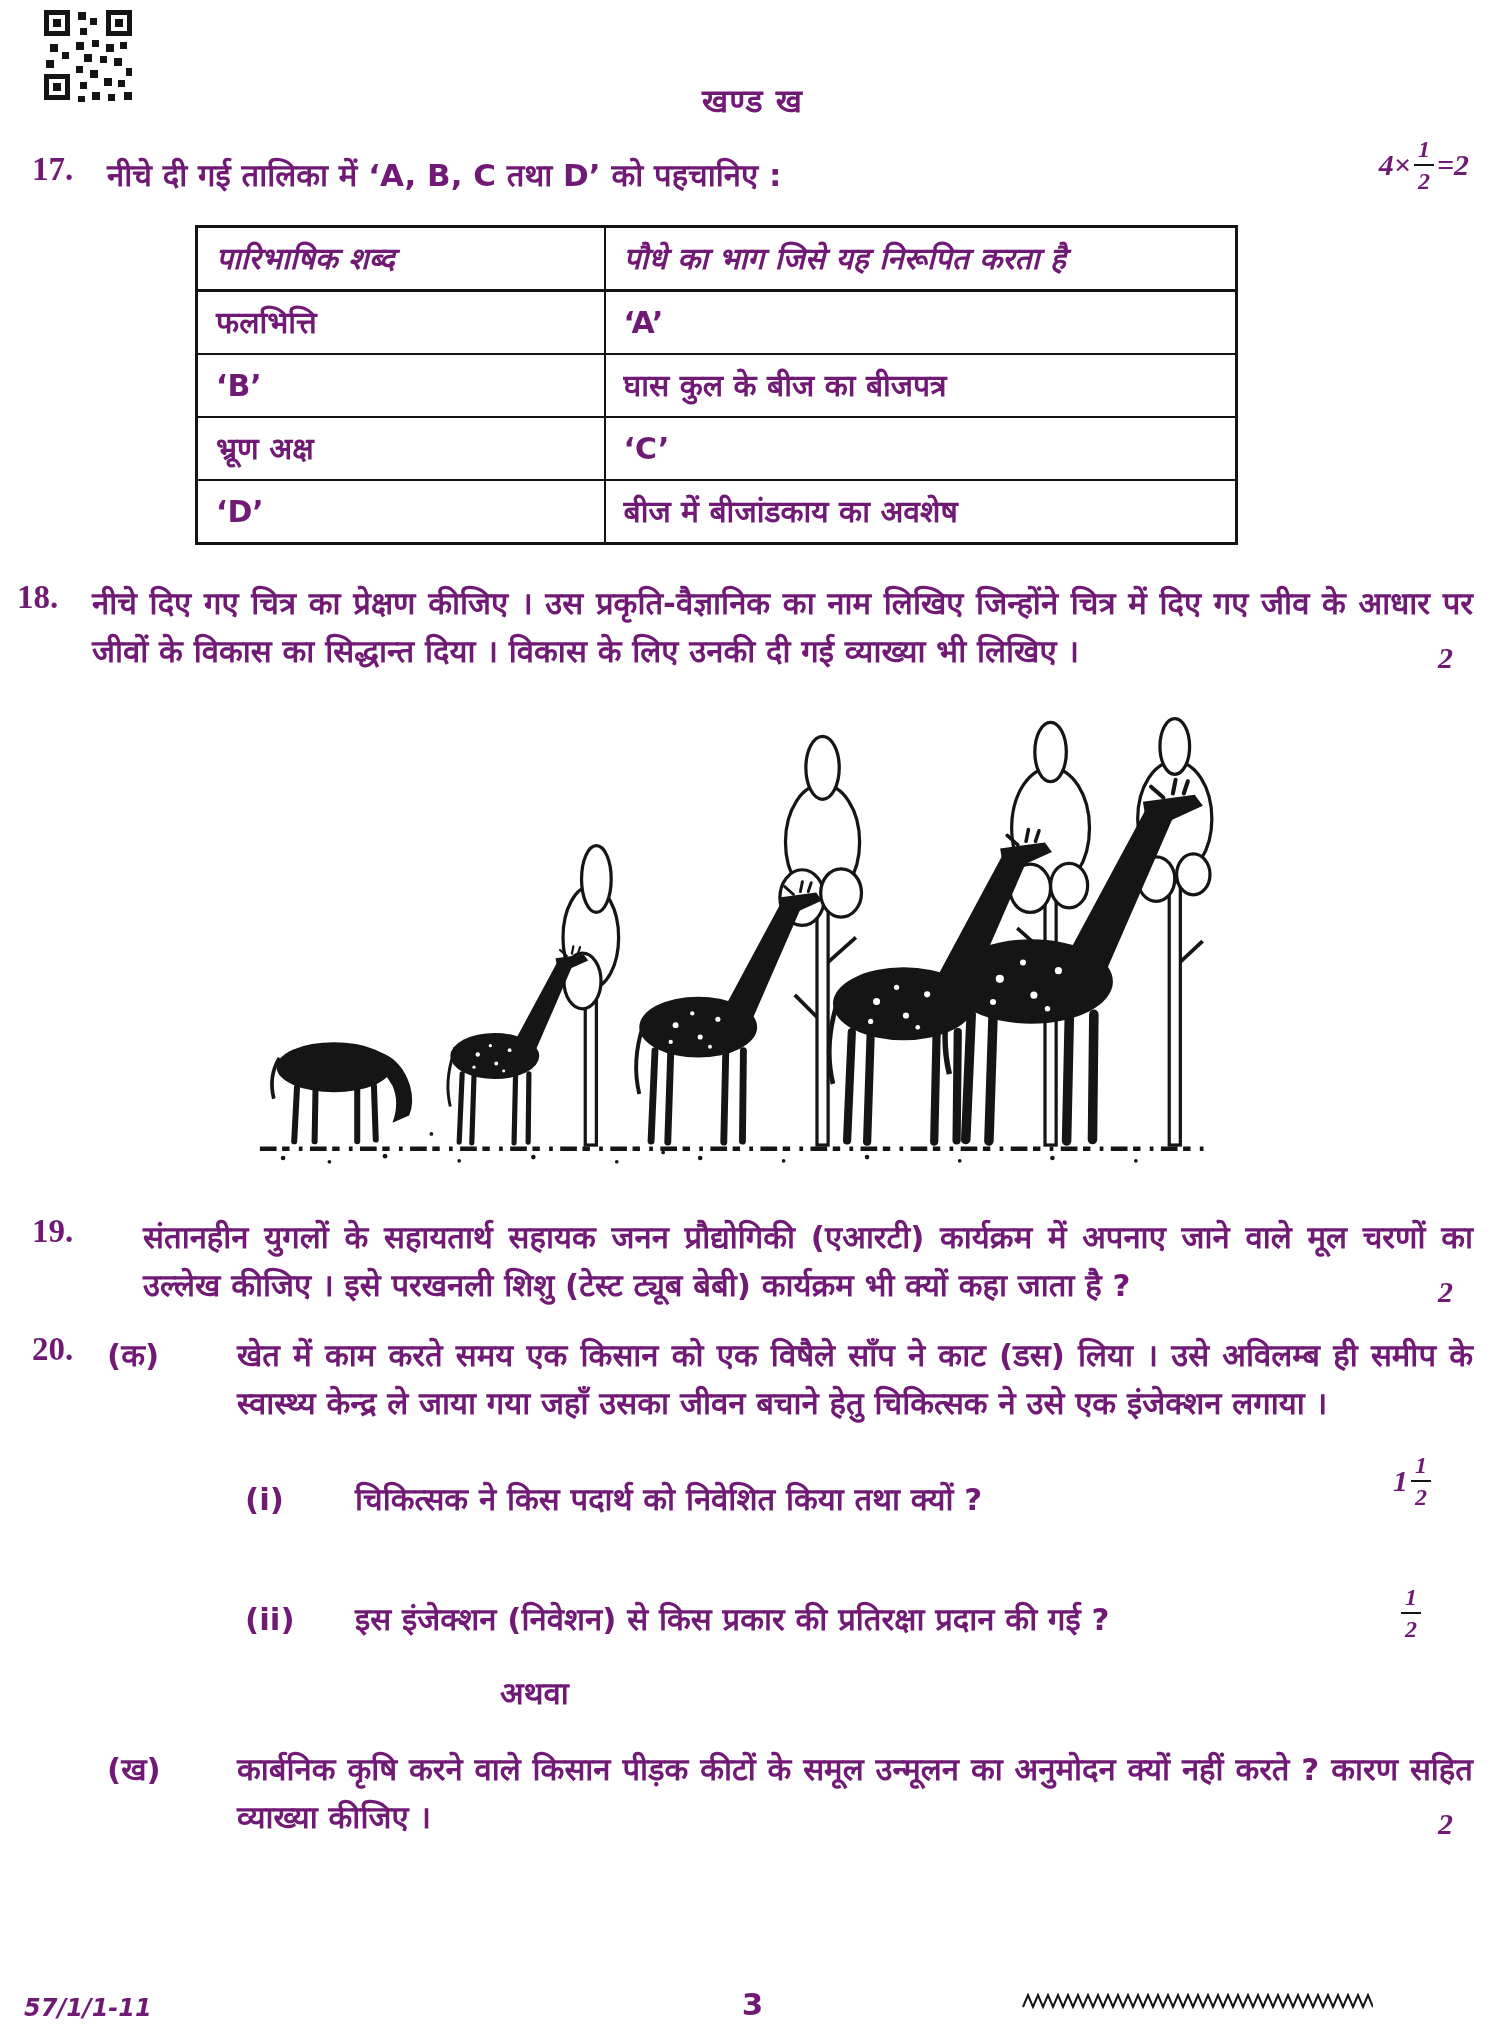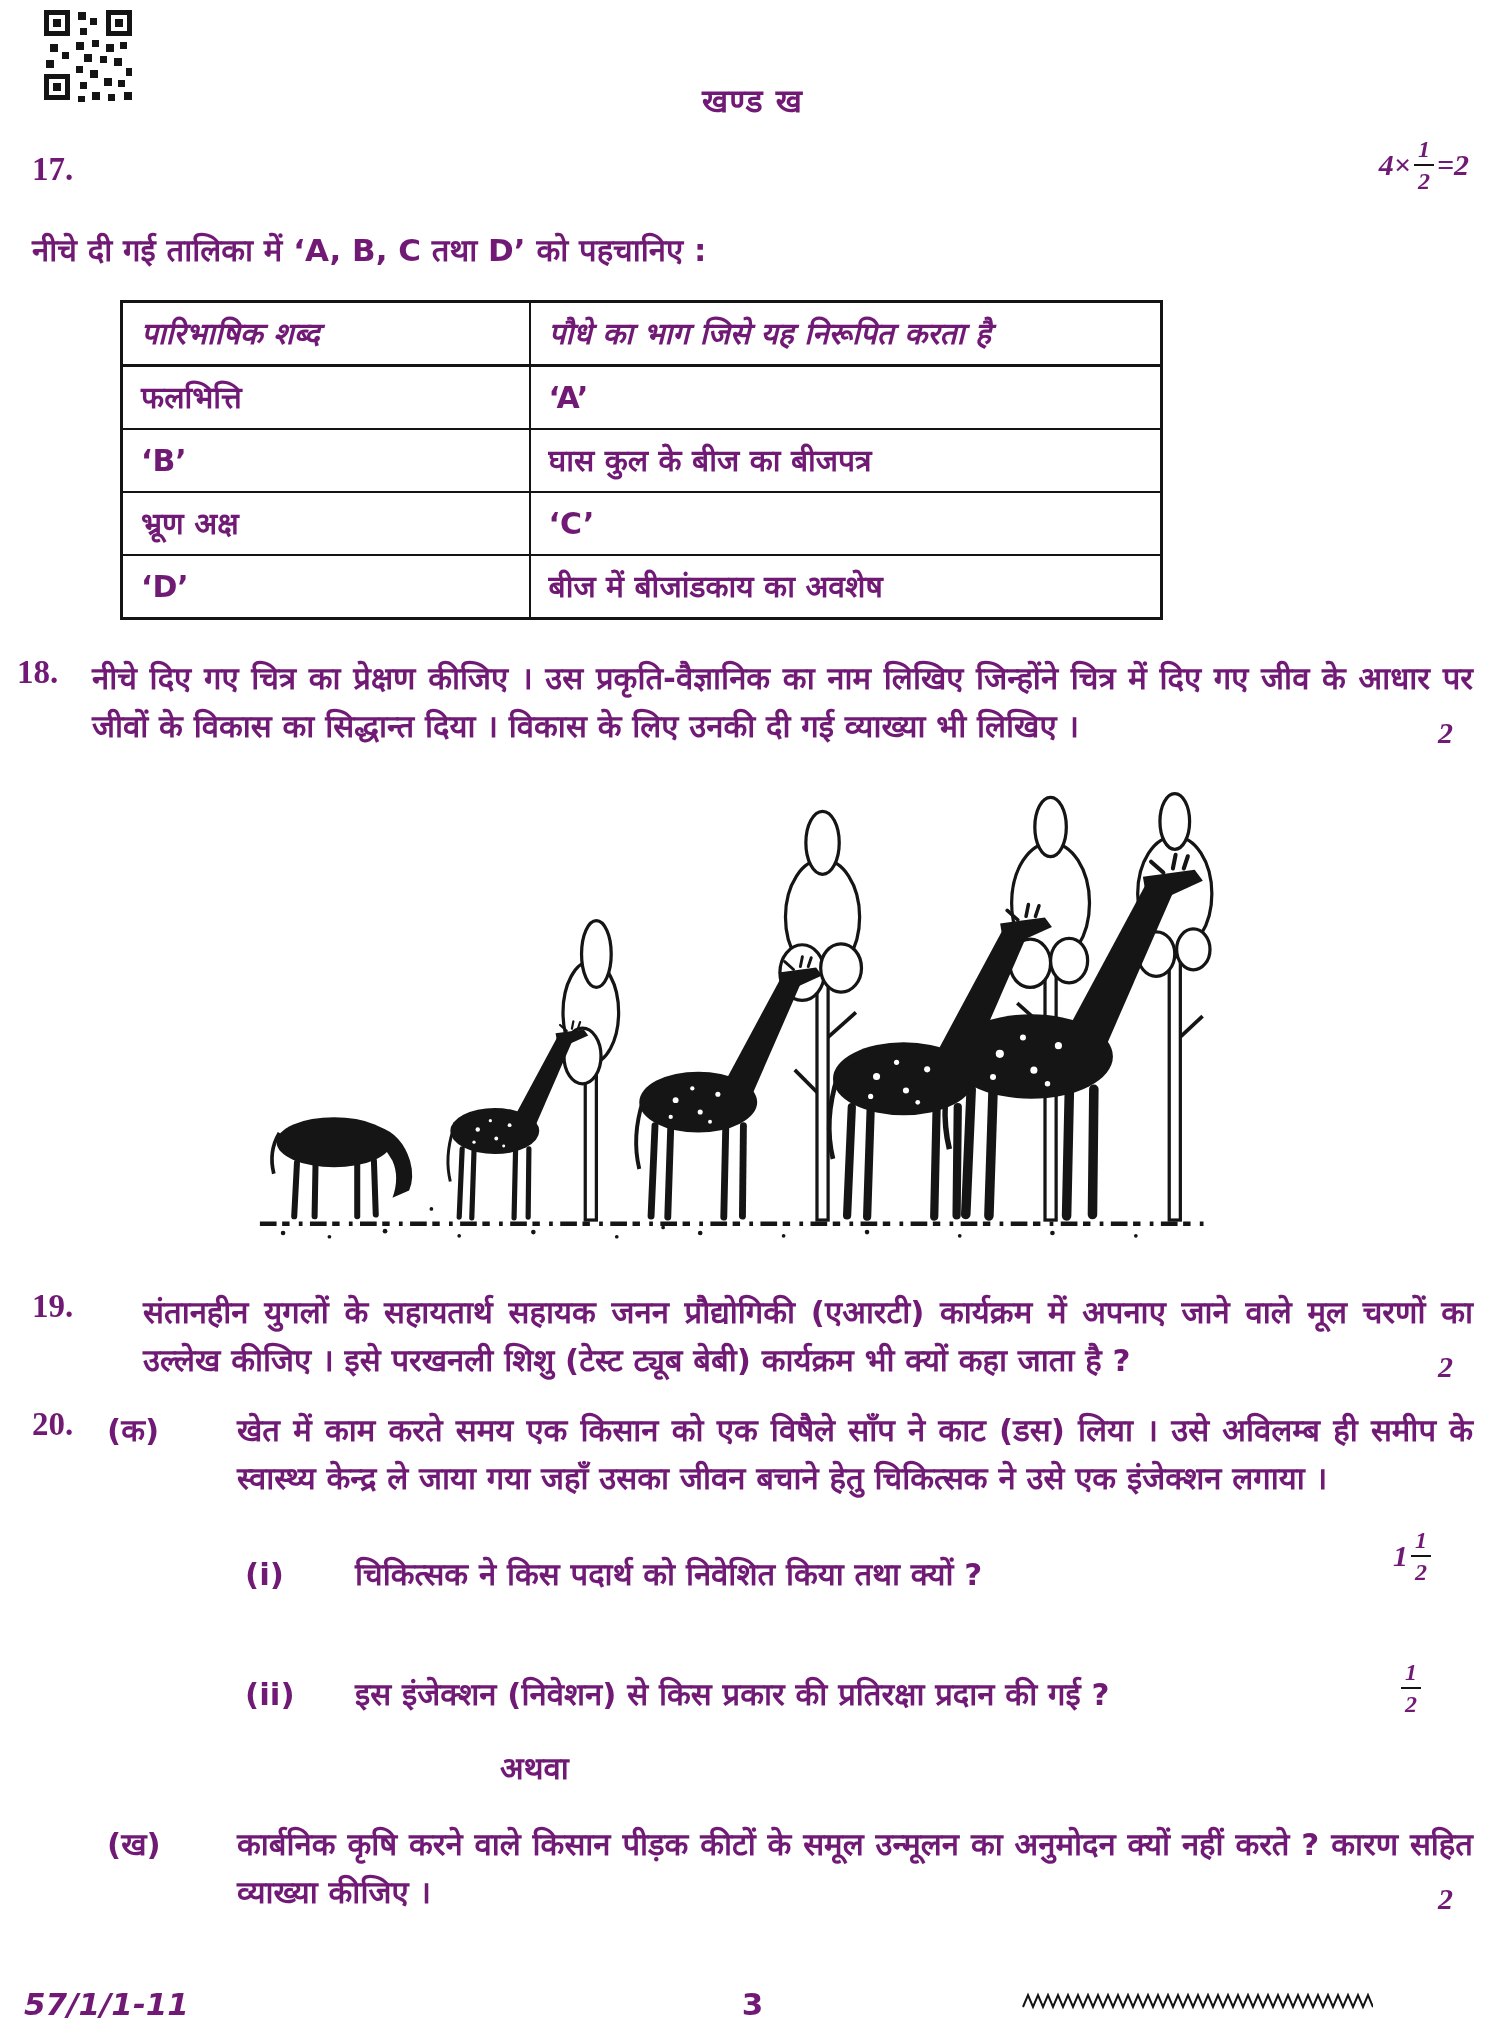--- a/index.html
+++ b/index.html
@@ -11,21 +11,21 @@
     overflow:hidden;margin:0 auto;
   }
   .qr{position:absolute;top:8px;left:42px;width:92px;height:96px;}
   .section-heading{
     padding-top:78px;text-align:center;
     font-size:32px;font-weight:bold;letter-spacing:1px;
   }
   .q{position:relative;display:flex;padding:0 32px;}
   .qnum{flex:0 0 75px;font-family:"Liberation Serif",serif;font-size:33px;font-weight:bold;}
   .qbody{flex:1;font-size:31px;font-weight:bold;line-height:48px;text-align:justify;}
-  .q17{margin-top:30px;flex-direction:column;}
+  .q17{margin-top:30px;}
   .q17 .qbody{text-align:left;}
   .marks{
     position:absolute;display:inline-flex;align-items:center;gap:3px;
     font-family:"Liberation Serif",serif;font-style:italic;font-weight:bold;
     font-size:30px;line-height:1;white-space:nowrap;
   }
   .frac{display:inline-flex;flex-direction:column;align-items:center;font-size:24px;line-height:1;}
   .frac .num{border-bottom:2.5px solid #141414;padding:0 4px 3px;}
   .frac .den{padding-top:3px;}
   .marks-q17{top:-14px;right:36px;}
@@ -52,21 +52,21 @@
   .subrow{display:flex;position:relative;margin-left:138px;}
   .sublabel{flex:0 0 110px;font-weight:bold;}
   .subtext{flex:1;text-align:left;}
   .subrow.first{margin-top:48px;}
   .subrow.second{margin-top:72px;}
   .or-label{margin:26px 0 0 393px;font-weight:bold;font-size:31px;}
   .partrow.part-b{margin-top:28px;}
   .footer{
     position:absolute;left:0;bottom:8px;width:100%;height:44px;
   }
-  .footer-code{position:absolute;left:24px;bottom:4px;font-size:31px;font-weight:bold;font-style:italic;}
+  .footer-code{position:absolute;left:24px;bottom:4px;font-size:24px;font-weight:bold;font-style:italic;}
   .footer-page{position:absolute;left:0;right:0;text-align:center;bottom:4px;font-size:31px;font-weight:bold;}
   .footer-squiggle{position:absolute;right:132px;bottom:8px;}
 </style>
 </head>
 <body>
 
 <div class="page">
 
   <div class="qr">
     <svg width="92" height="96" viewBox="0 0 92 96">

